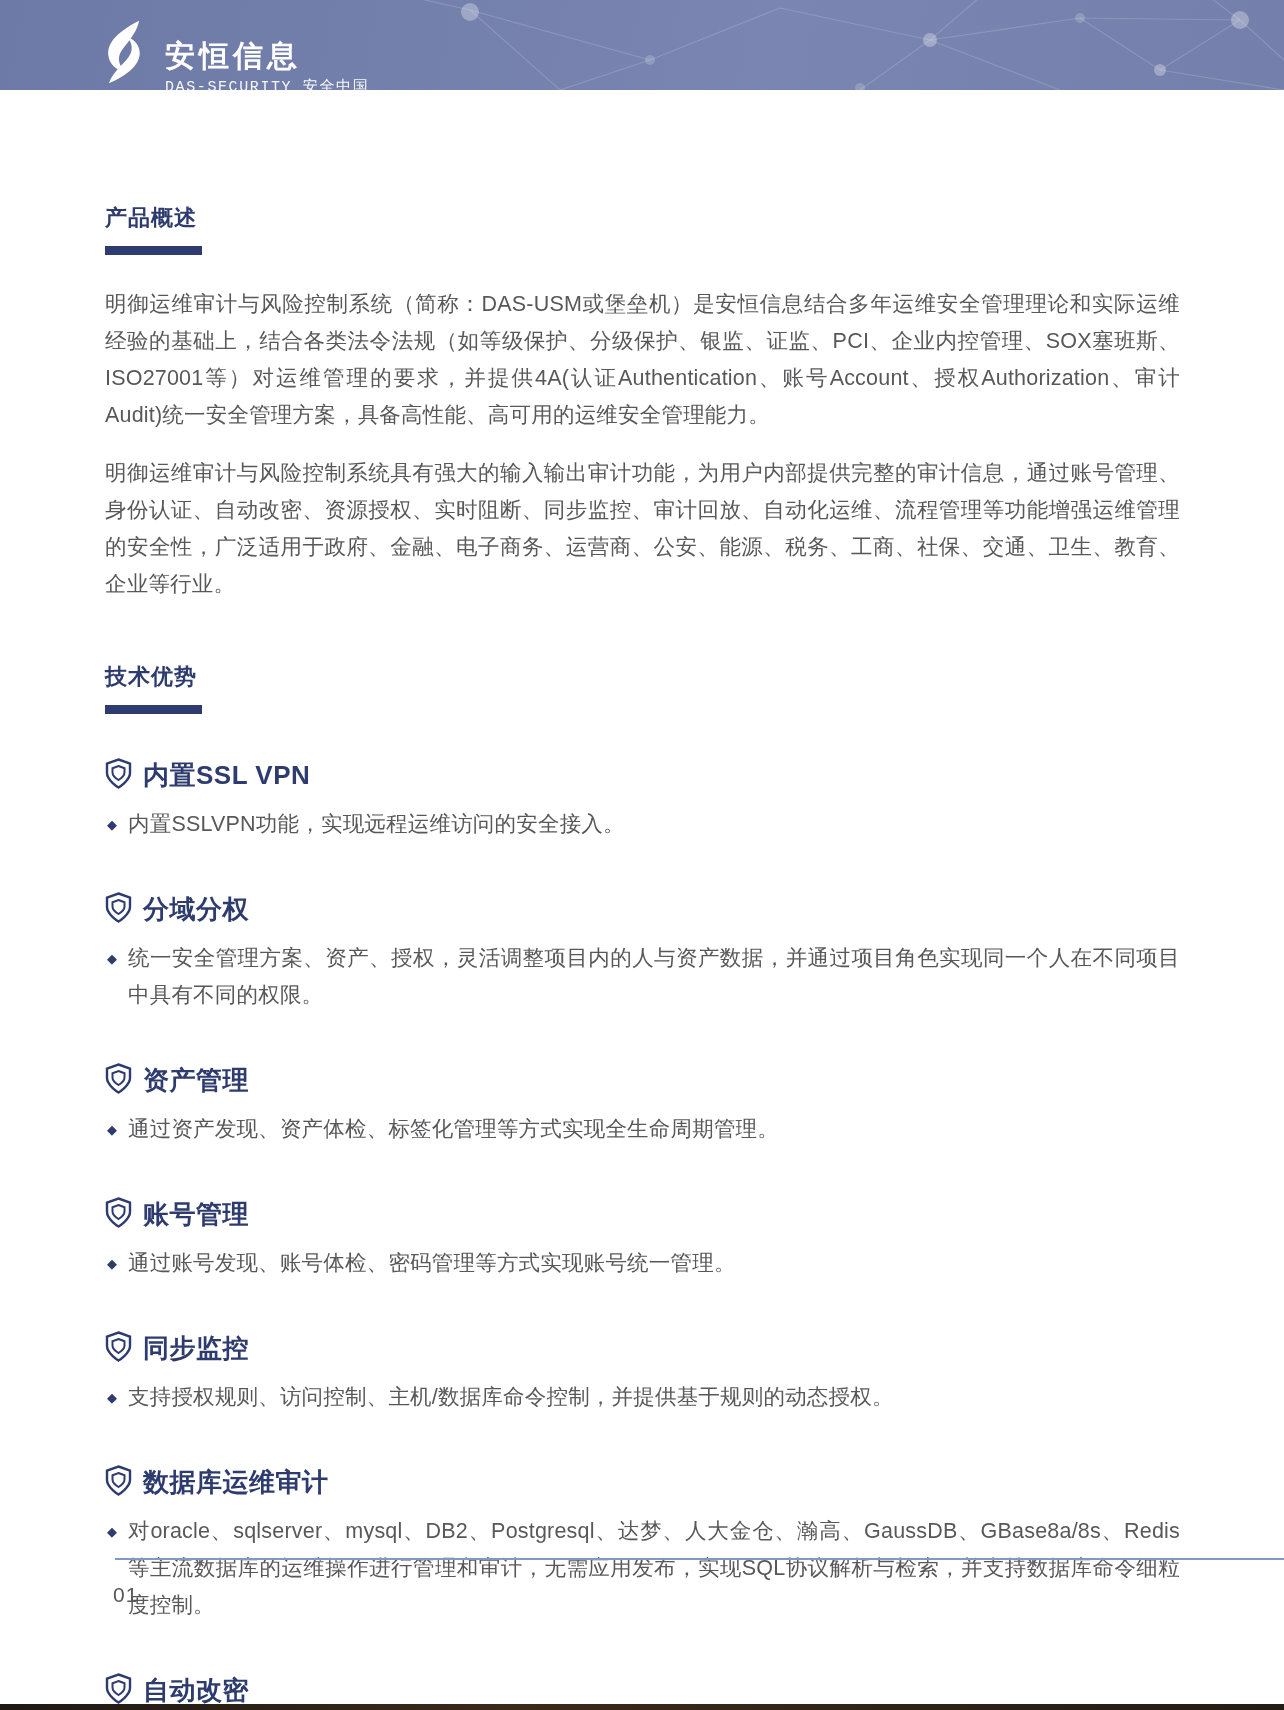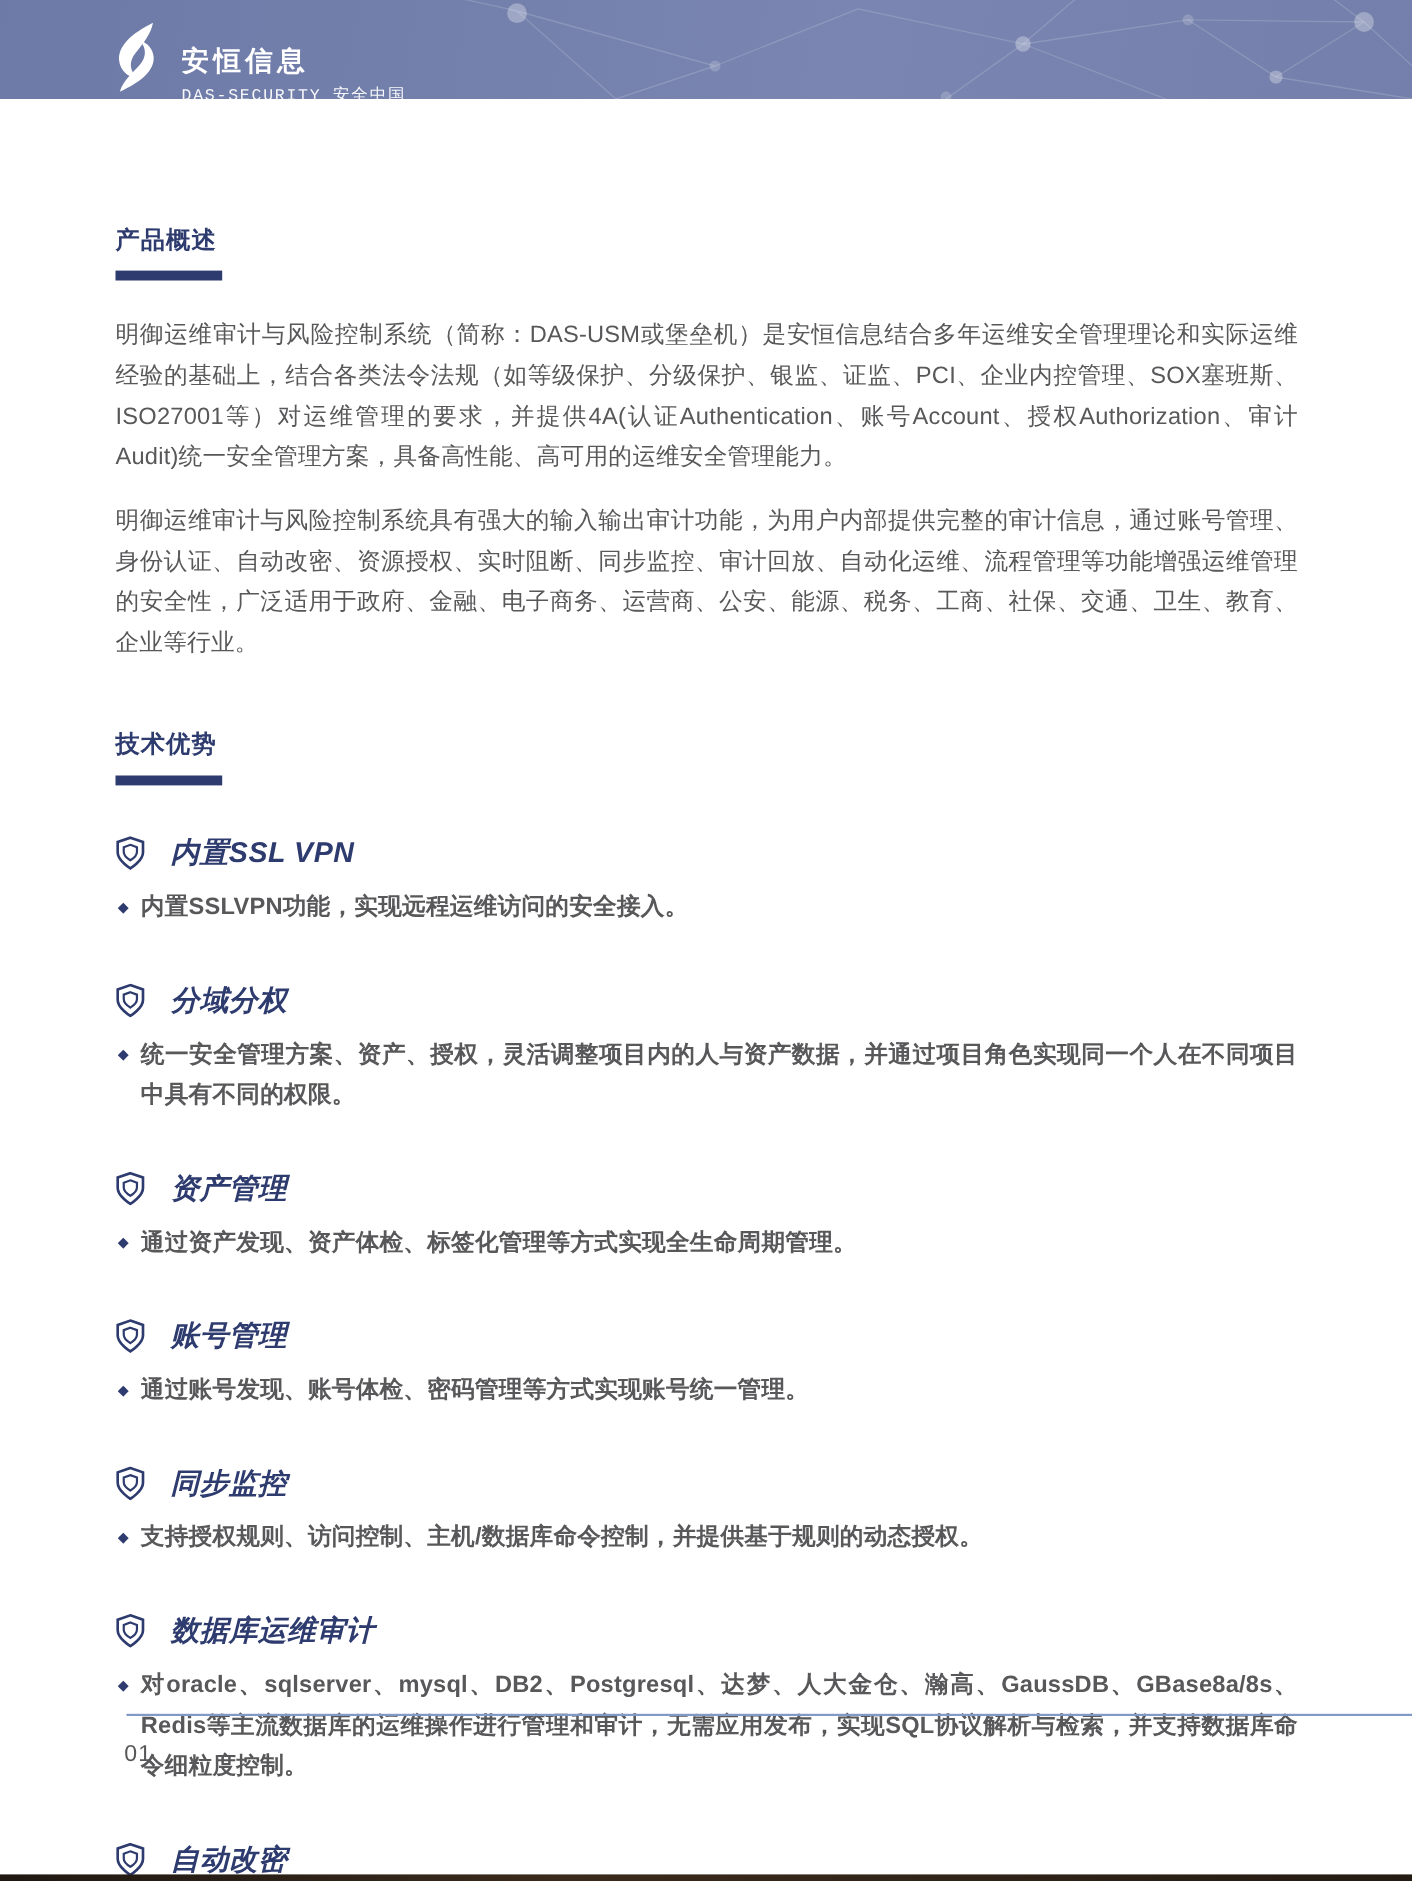--- a/index.html
+++ b/index.html
@@ -29,21 +29,21 @@
   }
   .header-pattern{position:absolute;inset:0;}
   .logo{
     position:absolute;
     left:95px;top:8px;
     display:flex;align-items:center;gap:12px;
     color:#ffffff;
   }
   .logo-mark{width:58px;height:66px;}
   .logo-text .cn{
-    font-size:25px;font-weight:bold;letter-spacing:4px;line-height:36px;margin-top:30px;
+    font-size:30px;font-weight:bold;letter-spacing:4px;line-height:36px;margin-top:30px;
   }
   .logo-text .en{
     font-size:15px;letter-spacing:1.6px;opacity:.95;margin-top:3px;font-family:Liberation Mono, monospace;
   }
   
   .content{padding:0 104px 0 105px;}
   .section-title{
     color:var(--heading);
     font-size:22px;
     font-weight:bold;
@@ -58,21 +58,21 @@
     font-size:21.5px;
     line-height:37px;
     color:var(--body-text);
     text-align:justify;
     letter-spacing:.2px;
   }
   .para + .para{margin-top:21px;}
   .advantages-title-wrap{padding-top:59px;}
   .features{margin-top:44px;}
   .feature{margin-bottom:49px;}
-  .feature-head{display:flex;align-items:center;gap:23px;font-style:italic;}
+  .feature-head{display:flex;align-items:flex-start;gap:11px;}
   .feature-head h3{
     color:var(--heading);
     font-size:26px;
     font-weight:bold;
     letter-spacing:.5px;
   }
   .shield{width:27px;height:31px;display:inline-block;flex-shrink:0;}
   .feature-bullet{
     display:flex;
     margin-top:13px;
@@ -86,21 +86,20 @@
     flex-shrink:0;
     padding-left:2px;
   }
   .feature-bullet p{
     font-size:21.5px;
     line-height:37px;
     color:var(--body-text);
     text-align:justify;
     letter-spacing:.2px;
     flex:1;
-    font-weight:bold;
   }
   
   .footer-line{
     position:absolute;
     left:115px;right:0;
     top:1558px;
     height:2px;
     background:var(--footer-line);
   }
   .page-number{

